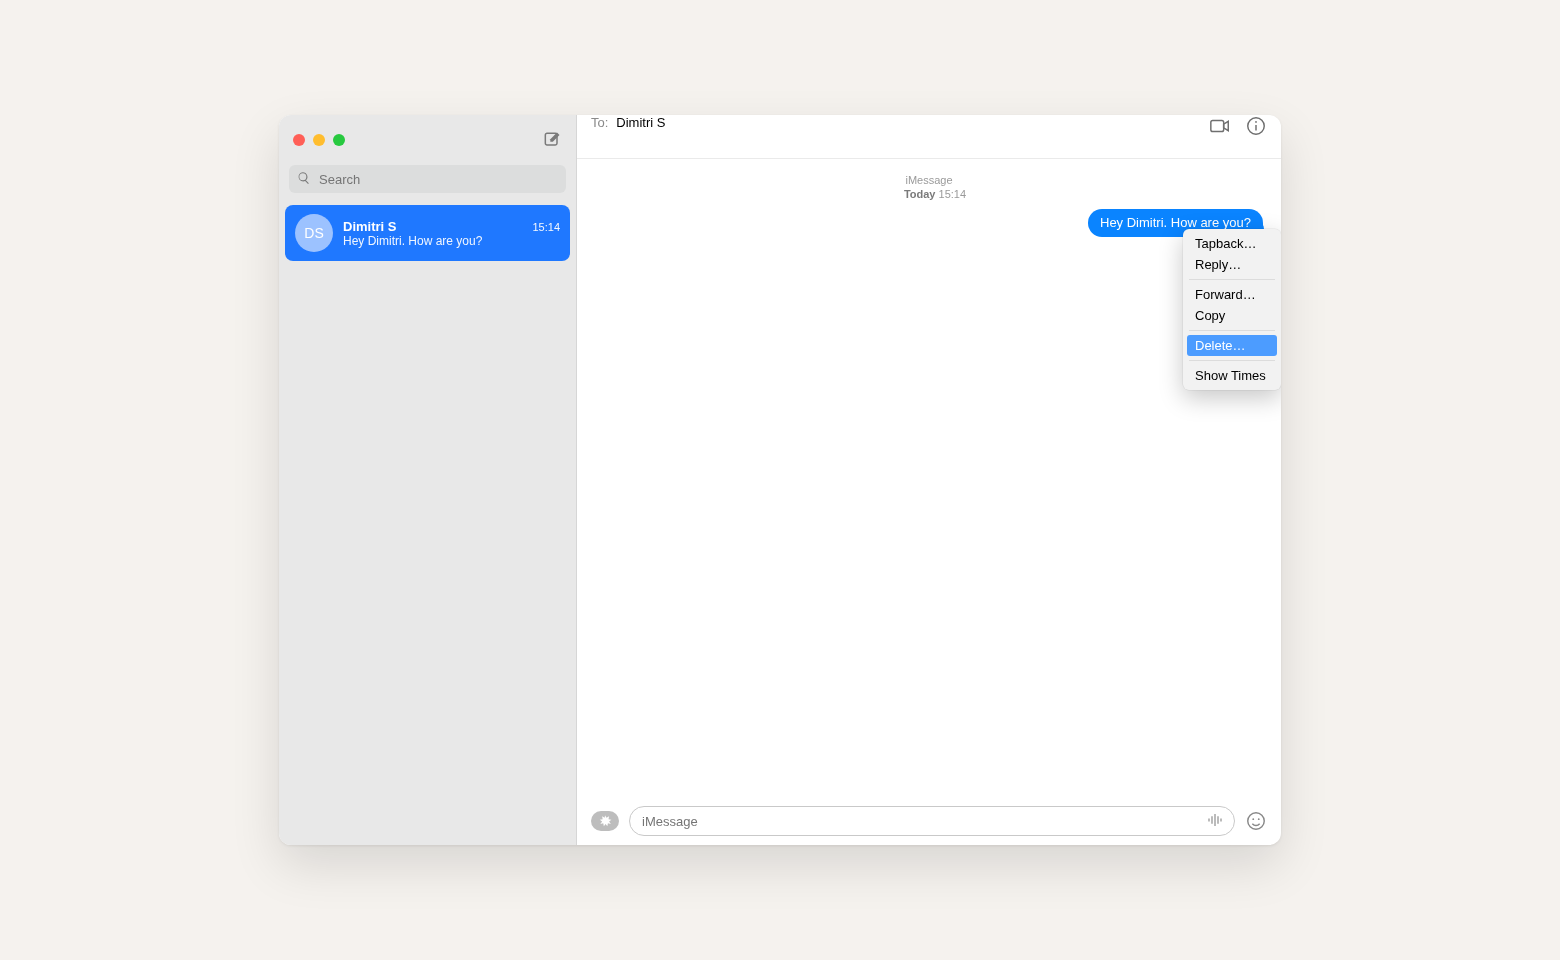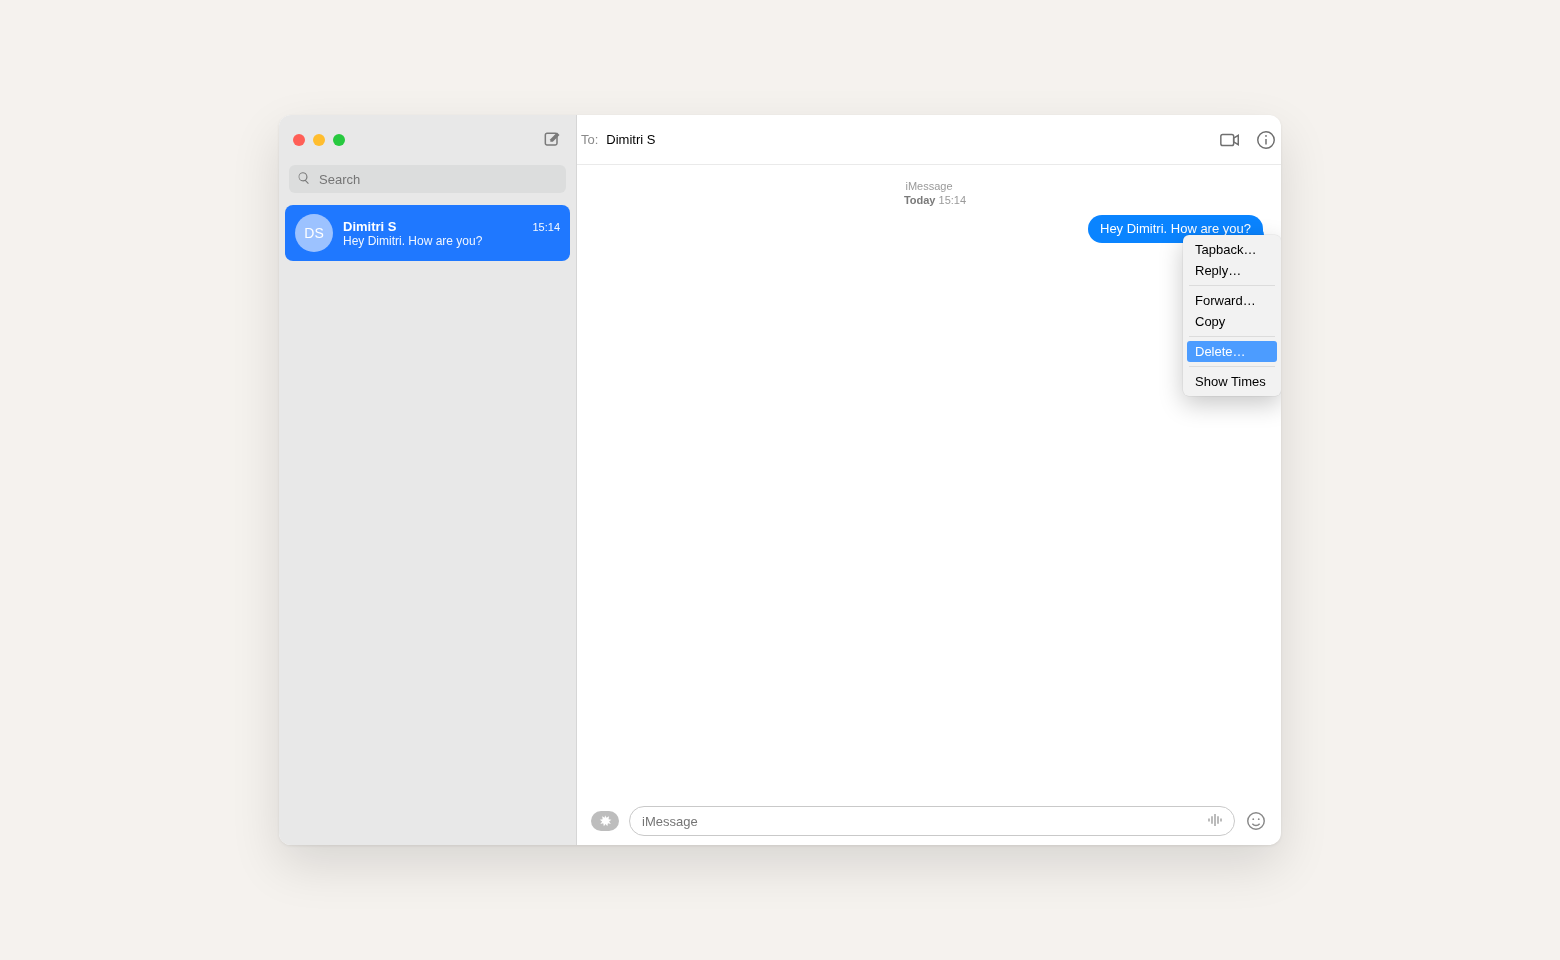--- a/index.html
+++ b/index.html
@@ -89,22 +89,22 @@
   .conv-text{flex:1;min-width:0;}
   .conv-top{display:flex;justify-content:space-between;align-items:baseline;}
   .conv-name{font-weight:600;font-size:13px;}
   .conv-time{font-size:11px;color:#fff;opacity:0.95;}
   .conv-preview{font-size:12px;opacity:0.93;white-space:nowrap;overflow:hidden;text-overflow:ellipsis;}
   
   .main{
     flex:1;display:flex;flex-direction:column;position:relative;
   }
   .header{
-    height:50px;border-bottom:1px solid #eaeaea;
-    display:flex;align-items:center;padding:0 4px;
+    height:44px;border-bottom:1px solid #eaeaea;
+    display:flex;padding:0 14px;
   }
   .to-label{color:#8a8a8a;margin-right:8px;}
   .to-name{color:#000;}
   .header .spacer{flex:1;}
   .hicon{width:22px;height:22px;color:#6f6f6f;margin-left:14px;}
   .chat{
     flex:1;padding:14px 18px 0;position:relative;overflow:hidden;
   }
   .timestamp{
     text-align:center;font-size:11px;color:#9a9a9a;line-height:14px;margin-bottom:8px;

